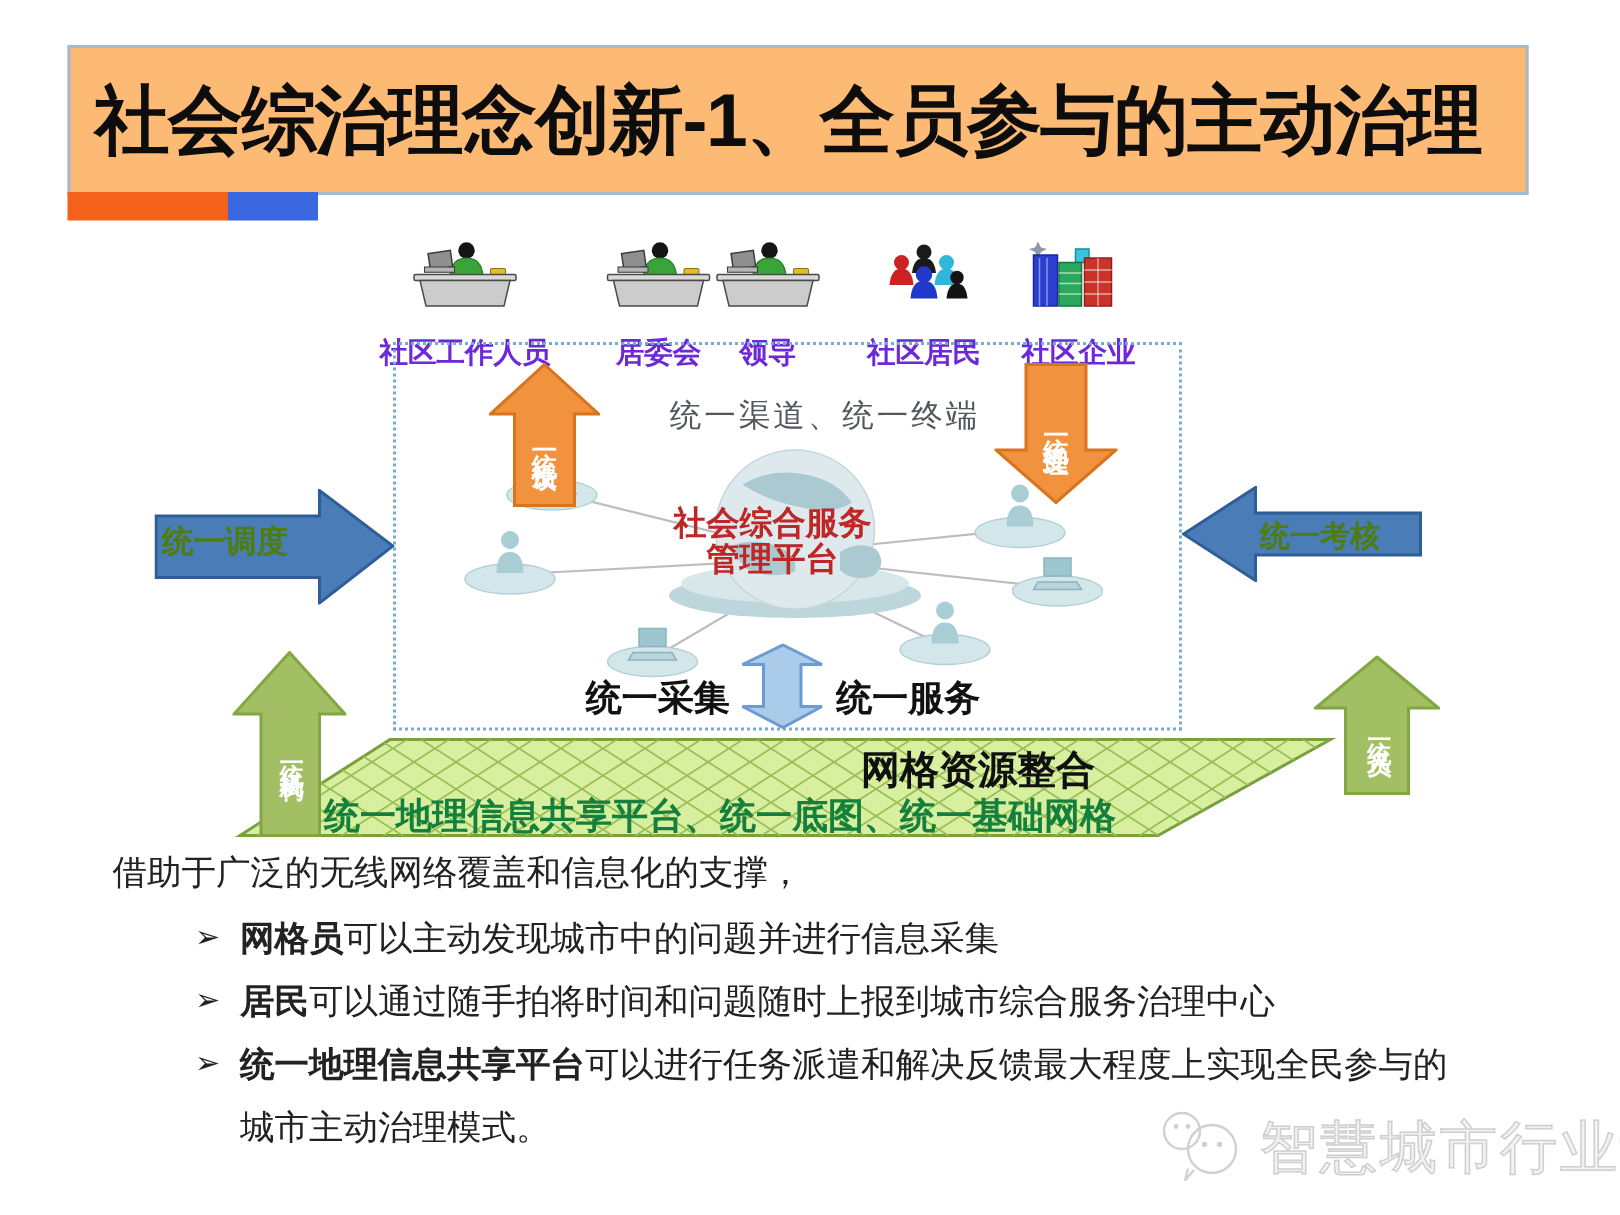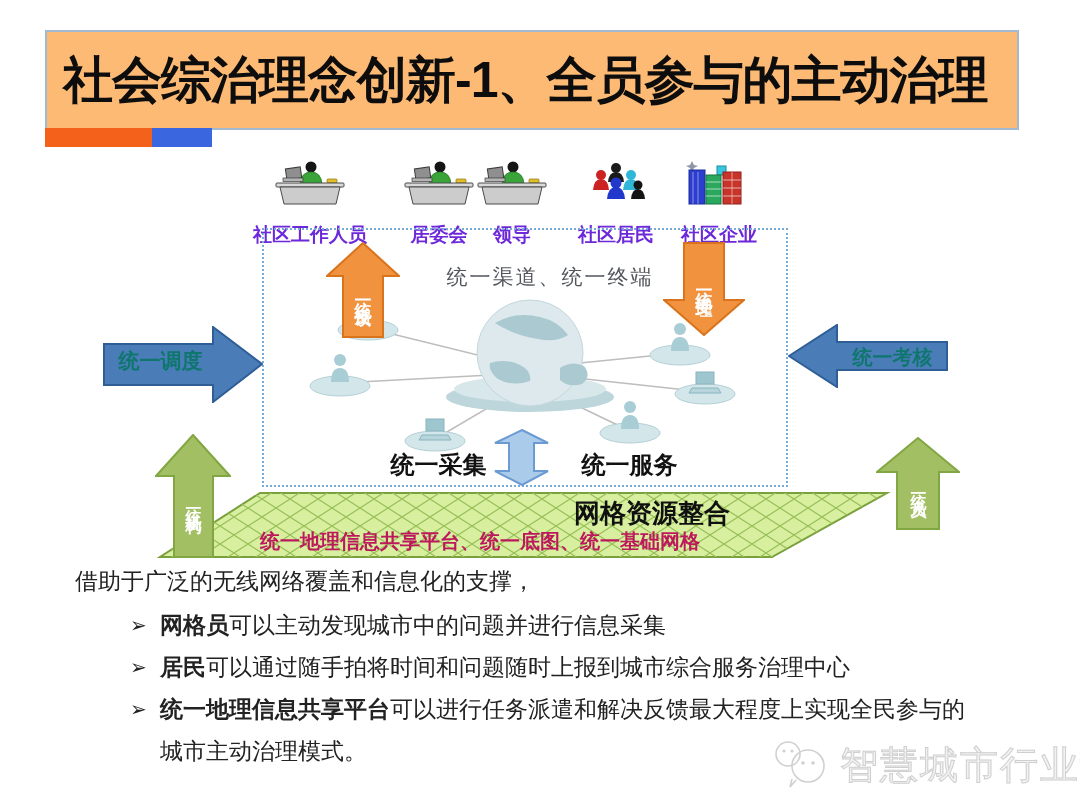--- a/index.html
+++ b/index.html
@@ -21,27 +21,27 @@
   .actor-label{margin-top:16px;font-size:19px;font-weight:700;color:#6d28d9;white-space:nowrap;}
 
   
   #dashed-box{position:absolute;left:262px;top:228px;width:522px;height:255px;
     border:2px dotted #76abd6;}
 
   .abs{position:absolute;}
   .caption-gray{font-size:21px;color:#53575c;letter-spacing:2px;text-align:center;}
   .vlabel{writing-mode:vertical-rl;text-orientation:upright;color:#ffffff;font-weight:700;
     letter-spacing:3px;display:flex;align-items:center;justify-content:center;}
-  .hlabel{color:#0f766e;font-weight:700;text-align:center;}
+  .hlabel{color:#4d7c0f;font-weight:700;}
 
   #platform-label{line-height:24px;font-size:22px;font-weight:800;color:#bf2626;text-align:center;}
   .big-black{font-size:24px;font-weight:800;color:#111;text-align:center;white-space:nowrap;}
 
   #band-title{font-size:26px;font-weight:800;color:#101010;text-align:center;white-space:nowrap;}
-  #band-subtitle{font-size:20px;font-weight:600;color:#be185d;text-align:center;white-space:nowrap;}
+  #band-subtitle{font-size:24px;font-weight:600;color:#15803d;text-align:center;white-space:nowrap;}
 
   
   #body-text{position:absolute;left:75px;top:566px;width:920px;color:#222;}
   #intro-line{font-size:23px;line-height:30px;color:#222;}
   .bullet{display:flex;gap:8px;margin:14px 0 0 55px;font-size:23px;line-height:30px;}
   .bullet + .bullet{margin-top:12px;}
   .bullet .marker{width:22px;flex:0 0 22px;font-size:20px;color:#222;}
   .bullet b{font-weight:800;}
   .bullet .line2{display:block;margin-top:12px;}
 
@@ -157,20 +157,24 @@
     <path d="M210 30 q20 -12 45 -6 q18 4 28 18 q-12 8 -30 4 q-25 -4 -43 -16 z" fill="#abc9d1"></path>
     <path d="M205 70 q15 -5 30 2 q12 6 10 16 q-18 6 -32 -2 q-10 -8 -8 -16 z" fill="#abc9d1"></path>
     <path d="M275 75 q12 -8 24 -2 q8 10 -2 18 q-14 4 -22 -4 z" fill="#abc9d1"></path>
     <use href="#g-laptop-node" x="83" y="29"></use>
     <use href="#g-person-node" x="55" y="85"></use>
     <use href="#g-laptop-node" x="150" y="140"></use>
     <use href="#g-person-node" x="345" y="132"></use>
     <use href="#g-laptop-node" x="420" y="93"></use>
     <use href="#g-person-node" x="395" y="54"></use>
   </svg>
+  <div id="platform-label" class="abs" style="left:420px;top:337px;width:190px;">
+    <div>社会综合服务</div>
+    <div>管理平台</div>
+  </div>
 
   <svg class="abs" style="left:326px;top:242px" width="74" height="96">
     <polygon points="37,1 73,34 57,34 57,95 17,95 17,34 1,34" fill="#f0923e" stroke="#d9731c" stroke-width="2"></polygon>
   </svg>
   <div class="abs vlabel" style="left:326px;top:254px;width:74px;height:80px;font-size:17px;">统一反馈</div>
 
   <svg class="abs" style="left:663px;top:242px" width="82" height="94">
     <polygon points="21,1 61,1 61,58 81,58 41,93 1,58 21,58" fill="#f0923e" stroke="#d9731c" stroke-width="2"></polygon>
   </svg>
   <div class="abs vlabel" style="left:663px;top:247px;width:82px;height:74px;font-size:17px;">统一受理</div>
@@ -182,21 +186,21 @@
 
   <svg class="abs" style="left:788px;top:324px" width="160" height="64">
     <polygon points="159,18 49,18 49,1 1,32 49,63 49,46 159,46" fill="#4a7db8" stroke="#2f5e97" stroke-width="2"></polygon>
   </svg>
   <div class="abs hlabel" style="left:840px;top:344px;width:105px;font-size:20px;">统一考核</div>
 
   <svg class="abs" style="left:494px;top:429px" width="56" height="57">
     <polygon points="28,1 54,14 40,14 40,42 54,42 28,56 1,42 15,42 15,14 1,14" fill="#aacbe9" stroke="#6b9bd2" stroke-width="2"></polygon>
   </svg>
   <div class="abs big-black" style="left:386px;top:449px;width:105px;">统一采集</div>
-  <div class="abs big-black" style="left:553px;top:449px;width:105px;margin-left:24px;">统一服务</div>
+  <div class="abs big-black" style="left:553px;top:449px;width:105px;">统一服务</div>
 
   <svg class="abs" style="left:150px;top:490px" width="745" height="70">
     <defs>
       <pattern id="hatch" width="28" height="18" patternUnits="userSpaceOnUse">
         <path d="M0 9 L14 0 L28 9 M0 9 L14 18 L28 9" fill="none" stroke="#98bf57" stroke-width="1.2"></path>
       </pattern>
     </defs>
     <polygon points="110,3 737,3 622,67 10,67" fill="#d7ef9f" stroke="#7aa03e" stroke-width="2"></polygon>
     <polygon points="110,3 737,3 622,67 10,67" fill="url(#hatch)"></polygon>
   </svg>

